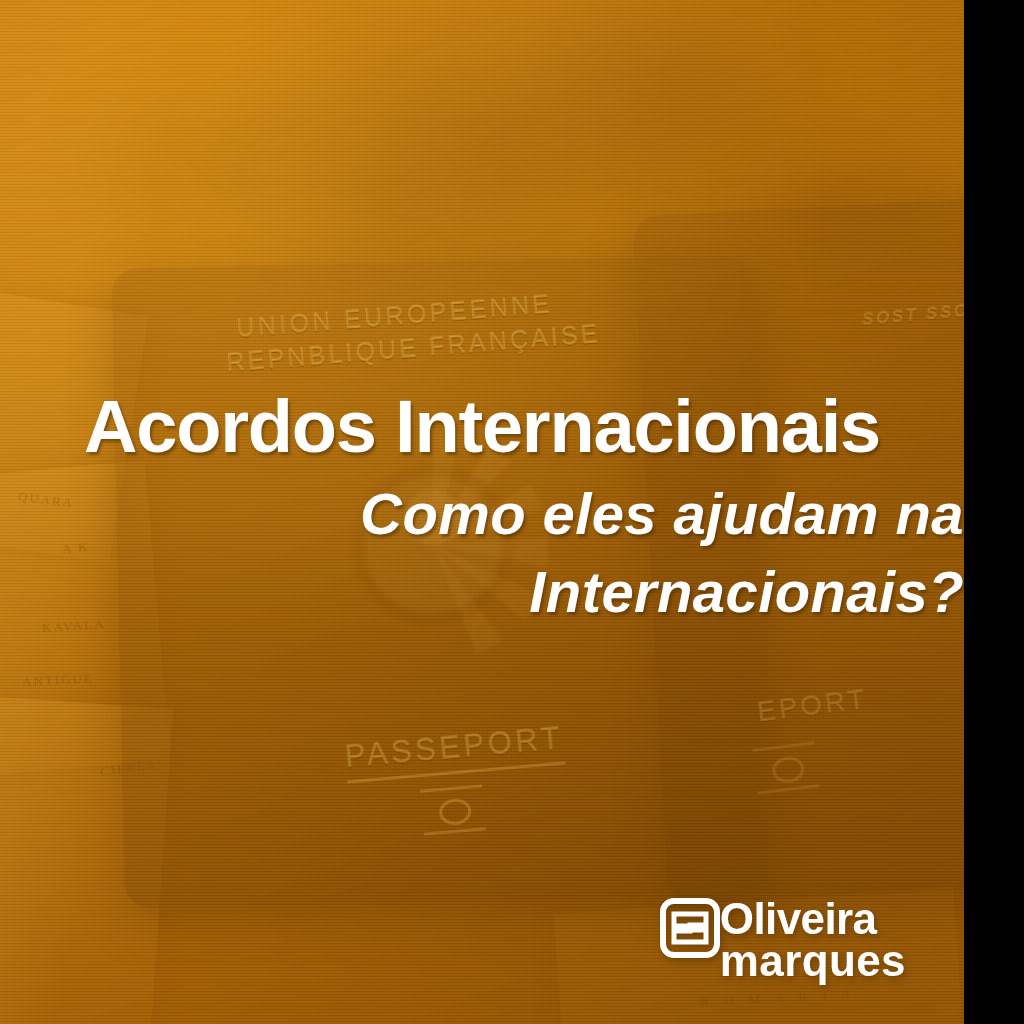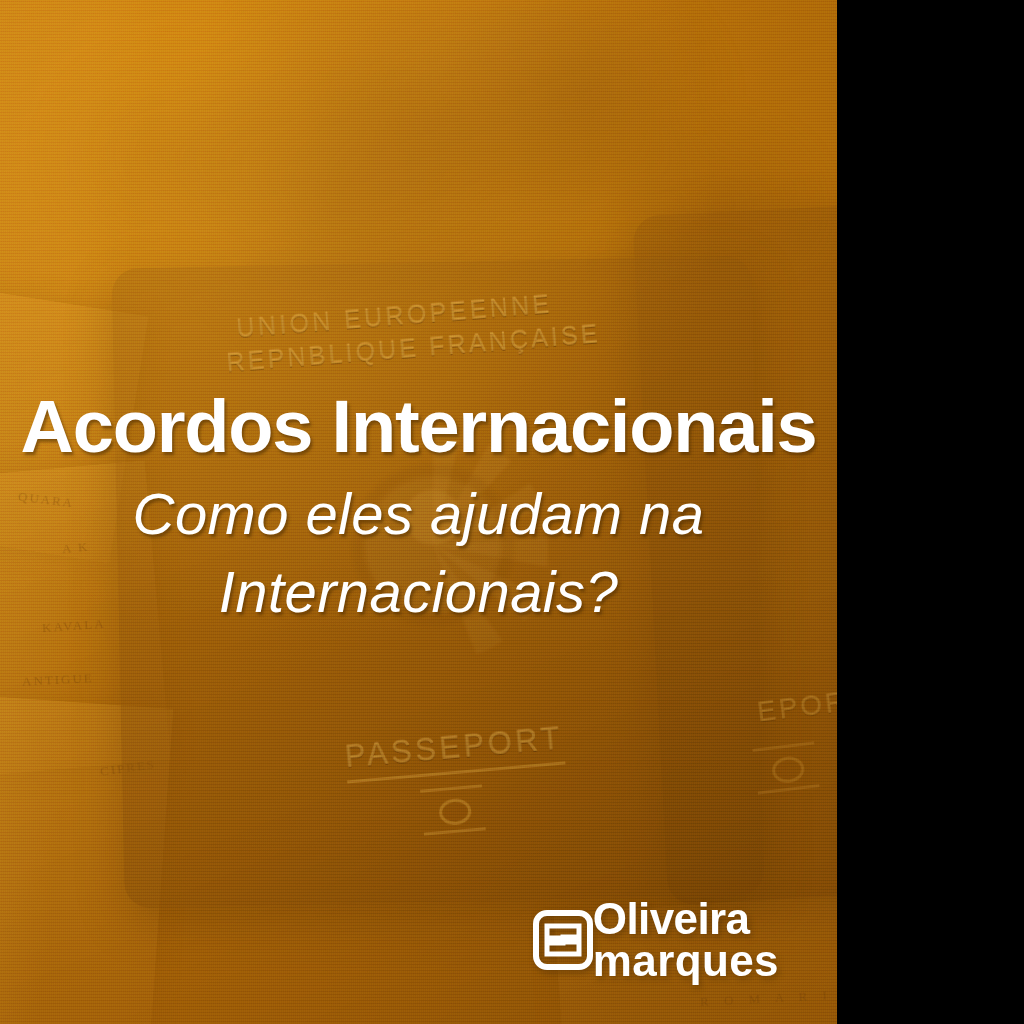--- a/index.html
+++ b/index.html
@@ -2,26 +2,27 @@
 <html><head>
 <meta charset="utf-8">
 <style>
   html, body {
     margin: 0;
     padding: 0;
     background: #000;
   }
   #stage {
     position: relative;
-    width: 837px;
+    width: 940px;
     height: 1024px;
     overflow: hidden;
     font-family: "Liberation Sans", sans-serif;
     background: #C07C0C;
     isolation: isolate;
+    padding-left: 24px;
   }
 
   
   .layer { position: absolute; inset: 0; }
 
   #bg-base {
     background:
       radial-gradient(120% 90% at 18% 8%, #D89412 0%, #CB870F 28%, #BC7A0B 55%, #AE6E08 100%);
   }
 
@@ -198,37 +199,37 @@
     font-weight: 700;
     font-size: 74px;
     line-height: 84px;
     letter-spacing: -1.2px;
     text-shadow: 2px 3px 3px rgba(70,40,2,.50);
     white-space: nowrap;
   }
   .subtitle-line {
     display: block;
     color: #FFFFFF;
-    font-weight: 400;
+    font-weight: 700;
     font-style: italic;
     font-size: 58px;
     line-height: 78px;
     letter-spacing: .4px;
     text-shadow: 2px 3px 3px rgba(70,40,2,.50);
     white-space: nowrap;
+    text-align: right;
   }
   #subtitle-group { margin-top: 6px; }
 
   
   #logo {
     position: absolute;
     right: 58px;
     bottom: 42px;
     display: flex;
-    align-items: center;
     z-index: 6;
     filter: drop-shadow(2px 3px 3px rgba(70,40,2,.45));
     margin-top: 28px;
   }
   #logo-mark {
     width: 60px; height: 60px;
     flex: 0 0 auto;
   }
   #logo-wordmark {
     display: flex;

